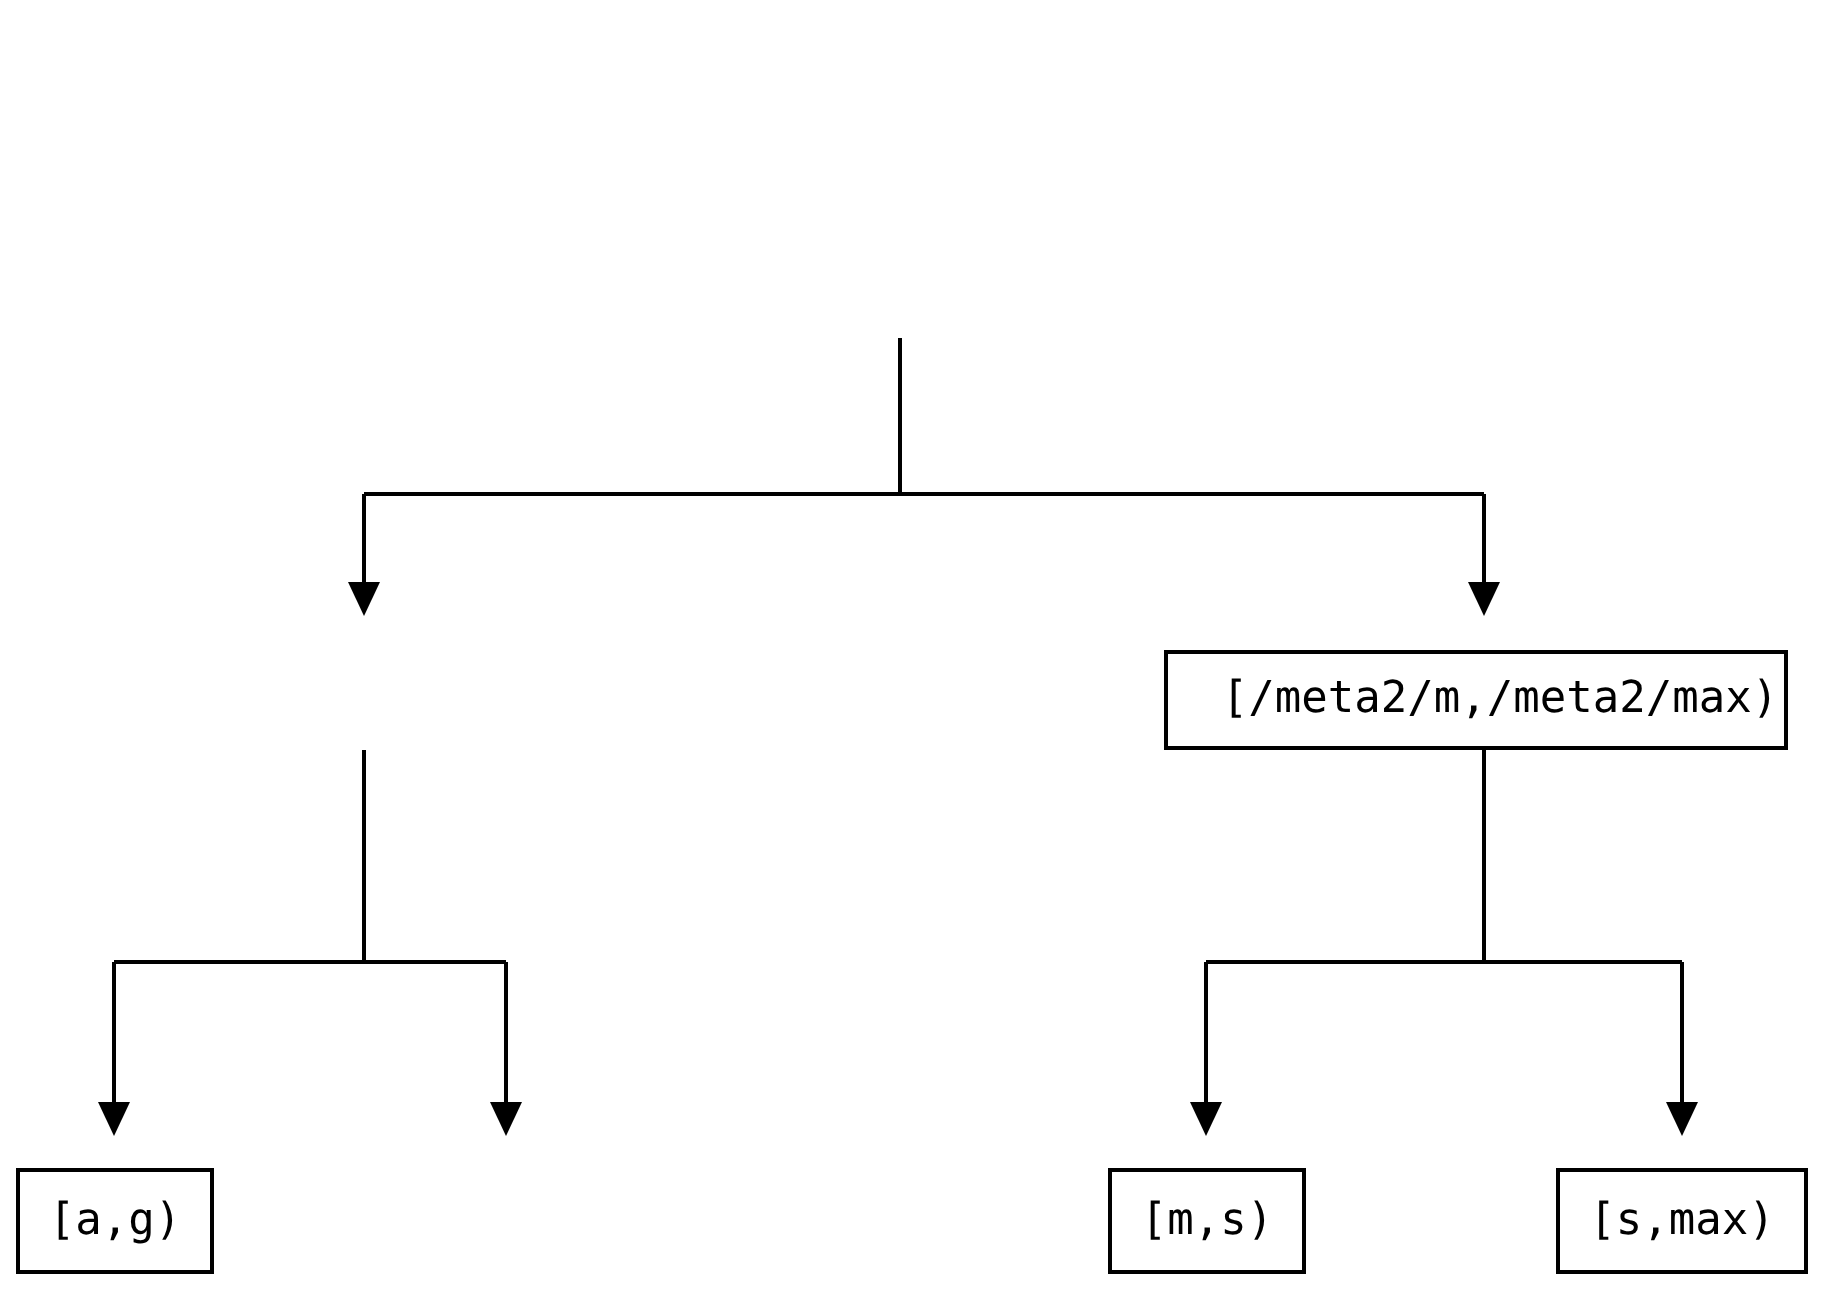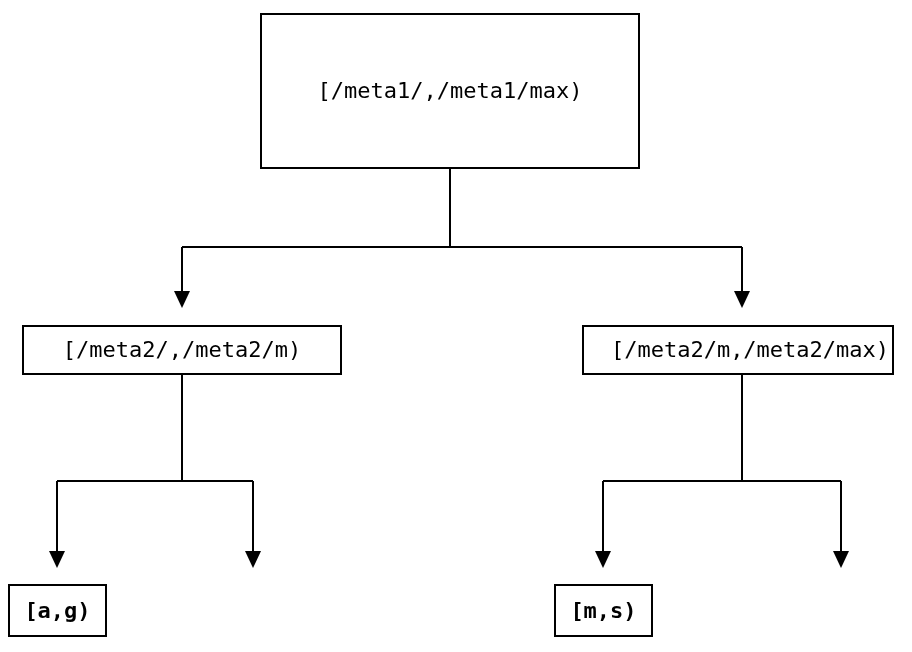--- a/index.html
+++ b/index.html
@@ -40,21 +40,21 @@
     display: flex;
     align-items: center;
     justify-content: center;
     font-size: 22px;
     line-height: 1;
     white-space: nowrap;
   }
   .node-root    { left: 260px; top: 13px;  width: 380px; height: 156px; }
   .node-l2-left { left: 22px;  top: 325px; width: 320px; height: 50px; }
   .node-l2-right{ left: 582px; top: 325px; width: 312px; height: 50px; padding-left: 24px; }
-  .node-leaf    { top: 584px; height: 53px; font-weight: bold; }
+  .node-leaf    { top: 584px; height: 53px; }
   .node-leaf-ag   { left: 8px;   width: 99px; }
   .node-leaf-gm   { left: 204px; width: 99px; }
   .node-leaf-ms   { left: 554px; width: 99px; justify-content: center; }
   .node-leaf-smax { left: 778px; width: 126px; }
 </style>
 </head>
 <body>
 
 <div class="canvas">
 
@@ -75,35 +75,32 @@
     <polygon points="245,551 261,551 253,568"></polygon>
 
     <path d="M742 375 V481"></path>
     <path d="M603 481 H841"></path>
     <path d="M603 481 V552"></path>
     <path d="M841 481 V552"></path>
     <polygon points="595,551 611,551 603,568"></polygon>
     <polygon points="833,551 849,551 841,568"></polygon>
   </svg>
 
-  <div class="node node-root">
-    <span>[/meta1/,/meta1/max)</span>
-  </div>
 
-  <div class="node node-l2-left">
-    <span>[/meta2/,/meta2/m)</span>
-  </div>
 
   <div class="node node-l2-right">
     <span>[/meta2/m,/meta2/max)</span>
   </div>
 
   <div class="node node-leaf node-leaf-ag">
     <span>[a,g)</span>
   </div>
 
 
   <div class="node node-leaf node-leaf-ms">
     <span>[m,s)</span>
   </div>
 
+  <div class="node node-leaf node-leaf-smax">
+    <span>[s,max)</span>
+  </div>
 
 </div>
 
 </body></html>

